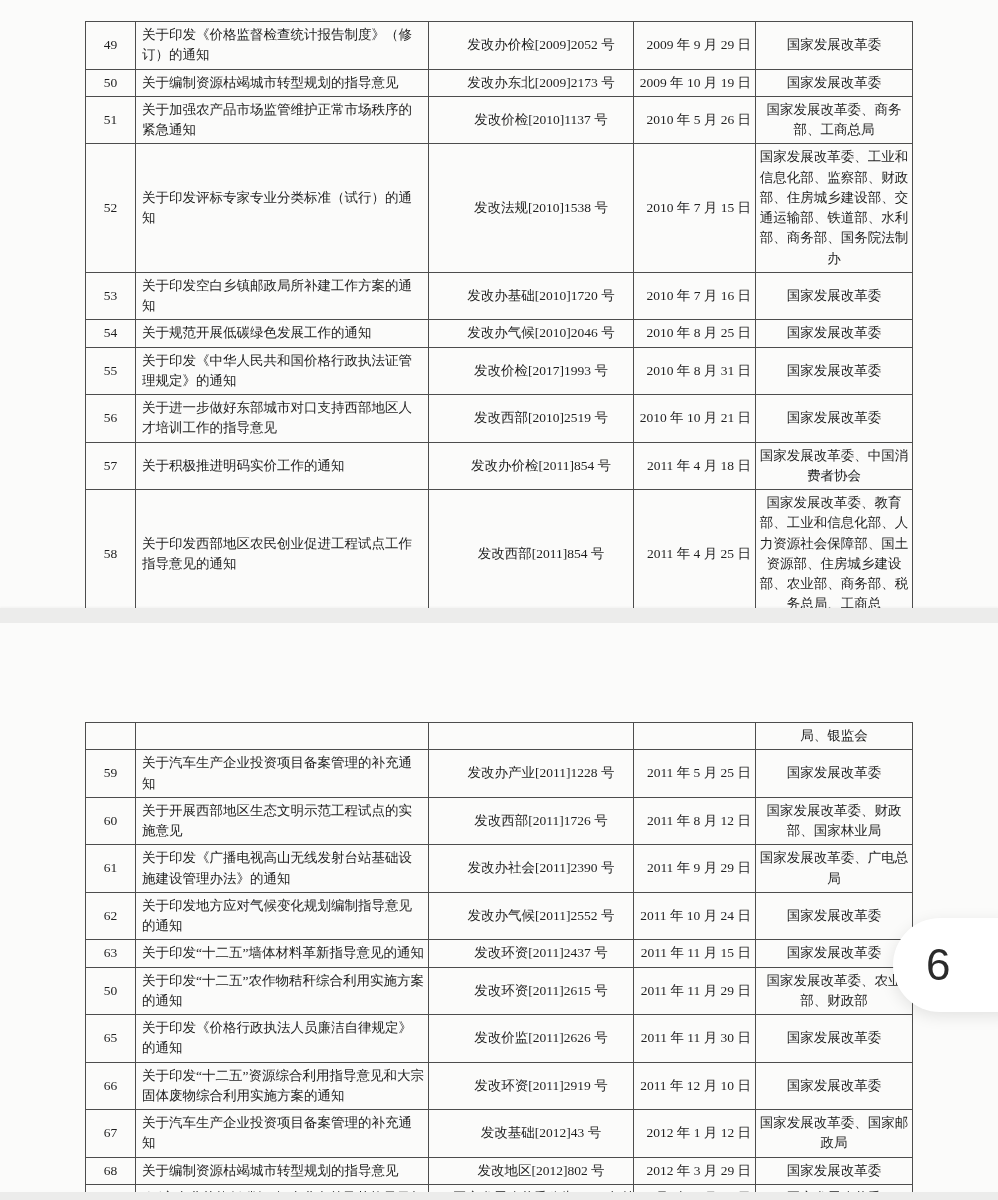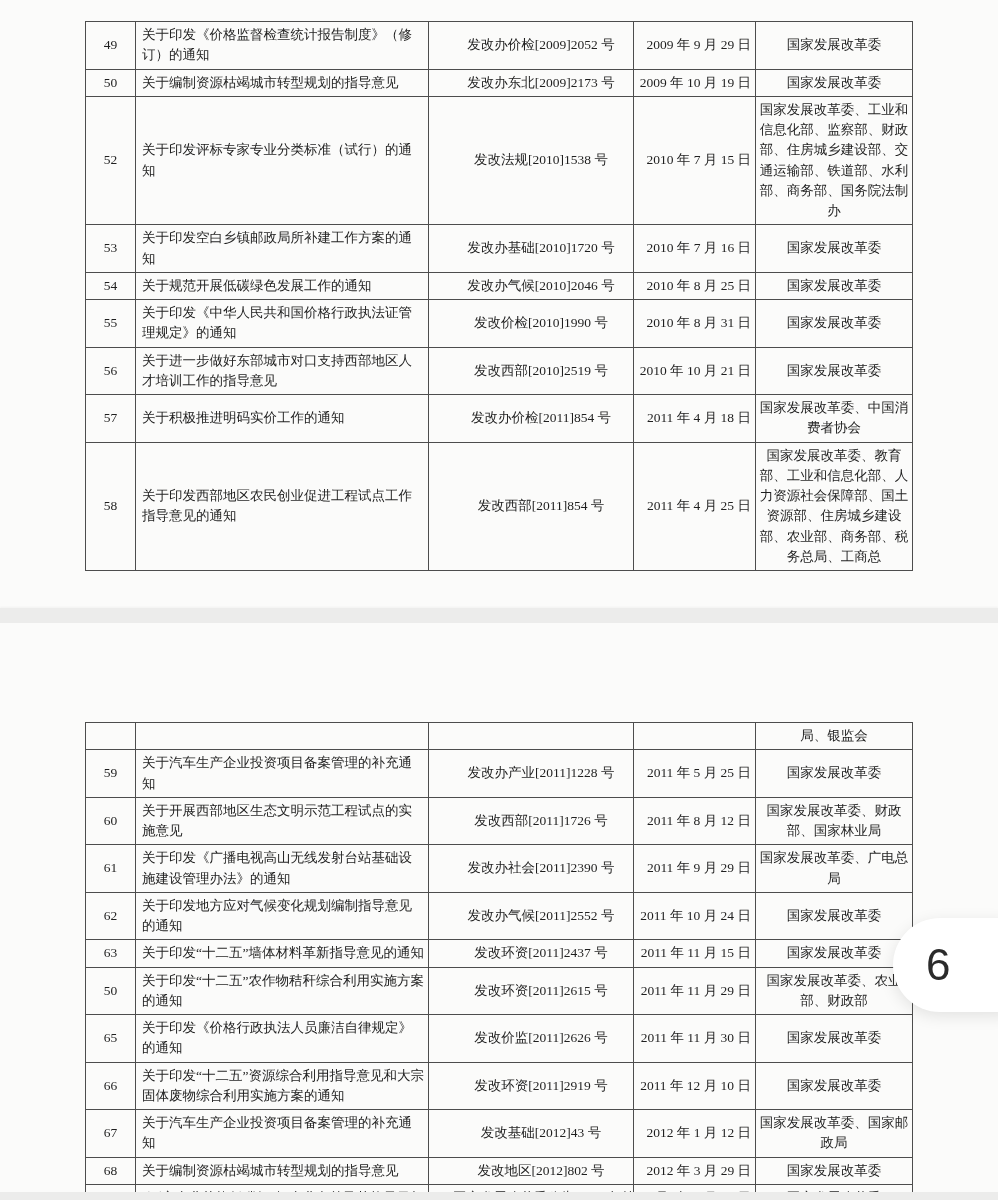--- a/index.html
+++ b/index.html
@@ -84,20 +84,27 @@
           <td class="org">国家发展改革委</td>
         </tr>
         <tr>
           <td class="num">50</td>
           <td class="title">关于编制资源枯竭城市转型规划的指导意见</td>
           <td class="doc">发改办东北[2009]2173 号</td>
           <td class="date">2009 年 10 月 19 日</td>
           <td class="org">国家发展改革委</td>
         </tr>
         <tr>
+          <td class="num">51</td>
+          <td class="title">关于加强农产品市场监管维护正常市场秩序的紧急通知</td>
+          <td class="doc">发改价检[2010]1137 号</td>
+          <td class="date">2010 年 5 月 26 日</td>
+          <td class="org">国家发展改革委、商务部、工商总局</td>
+        </tr>
+        <tr>
           <td class="num">52</td>
           <td class="title">关于印发评标专家专业分类标准（试行）的通知</td>
           <td class="doc">发改法规[2010]1538 号</td>
           <td class="date">2010 年 7 月 15 日</td>
           <td class="org">国家发展改革委、工业和信息化部、监察部、财政部、住房城乡建设部、交通运输部、铁道部、水利部、商务部、国务院法制办</td>
         </tr>
         <tr>
           <td class="num">53</td>
           <td class="title">关于印发空白乡镇邮政局所补建工作方案的通知</td>
           <td class="doc">发改办基础[2010]1720 号</td>
@@ -107,21 +114,21 @@
         <tr>
           <td class="num">54</td>
           <td class="title">关于规范开展低碳绿色发展工作的通知</td>
           <td class="doc">发改办气候[2010]2046 号</td>
           <td class="date">2010 年 8 月 25 日</td>
           <td class="org">国家发展改革委</td>
         </tr>
         <tr>
           <td class="num">55</td>
           <td class="title">关于印发《中华人民共和国价格行政执法证管理规定》的通知</td>
-          <td class="doc">发改价检[2010]1990 号</td>
+          <td class="doc">发改价检[2017]1993 号</td>
           <td class="date">2010 年 8 月 31 日</td>
           <td class="org">国家发展改革委</td>
         </tr>
         <tr>
           <td class="num">56</td>
           <td class="title">关于进一步做好东部城市对口支持西部地区人才培训工作的指导意见</td>
           <td class="doc">发改西部[2010]2519 号</td>
           <td class="date">2010 年 10 月 21 日</td>
           <td class="org">国家发展改革委</td>
         </tr>

